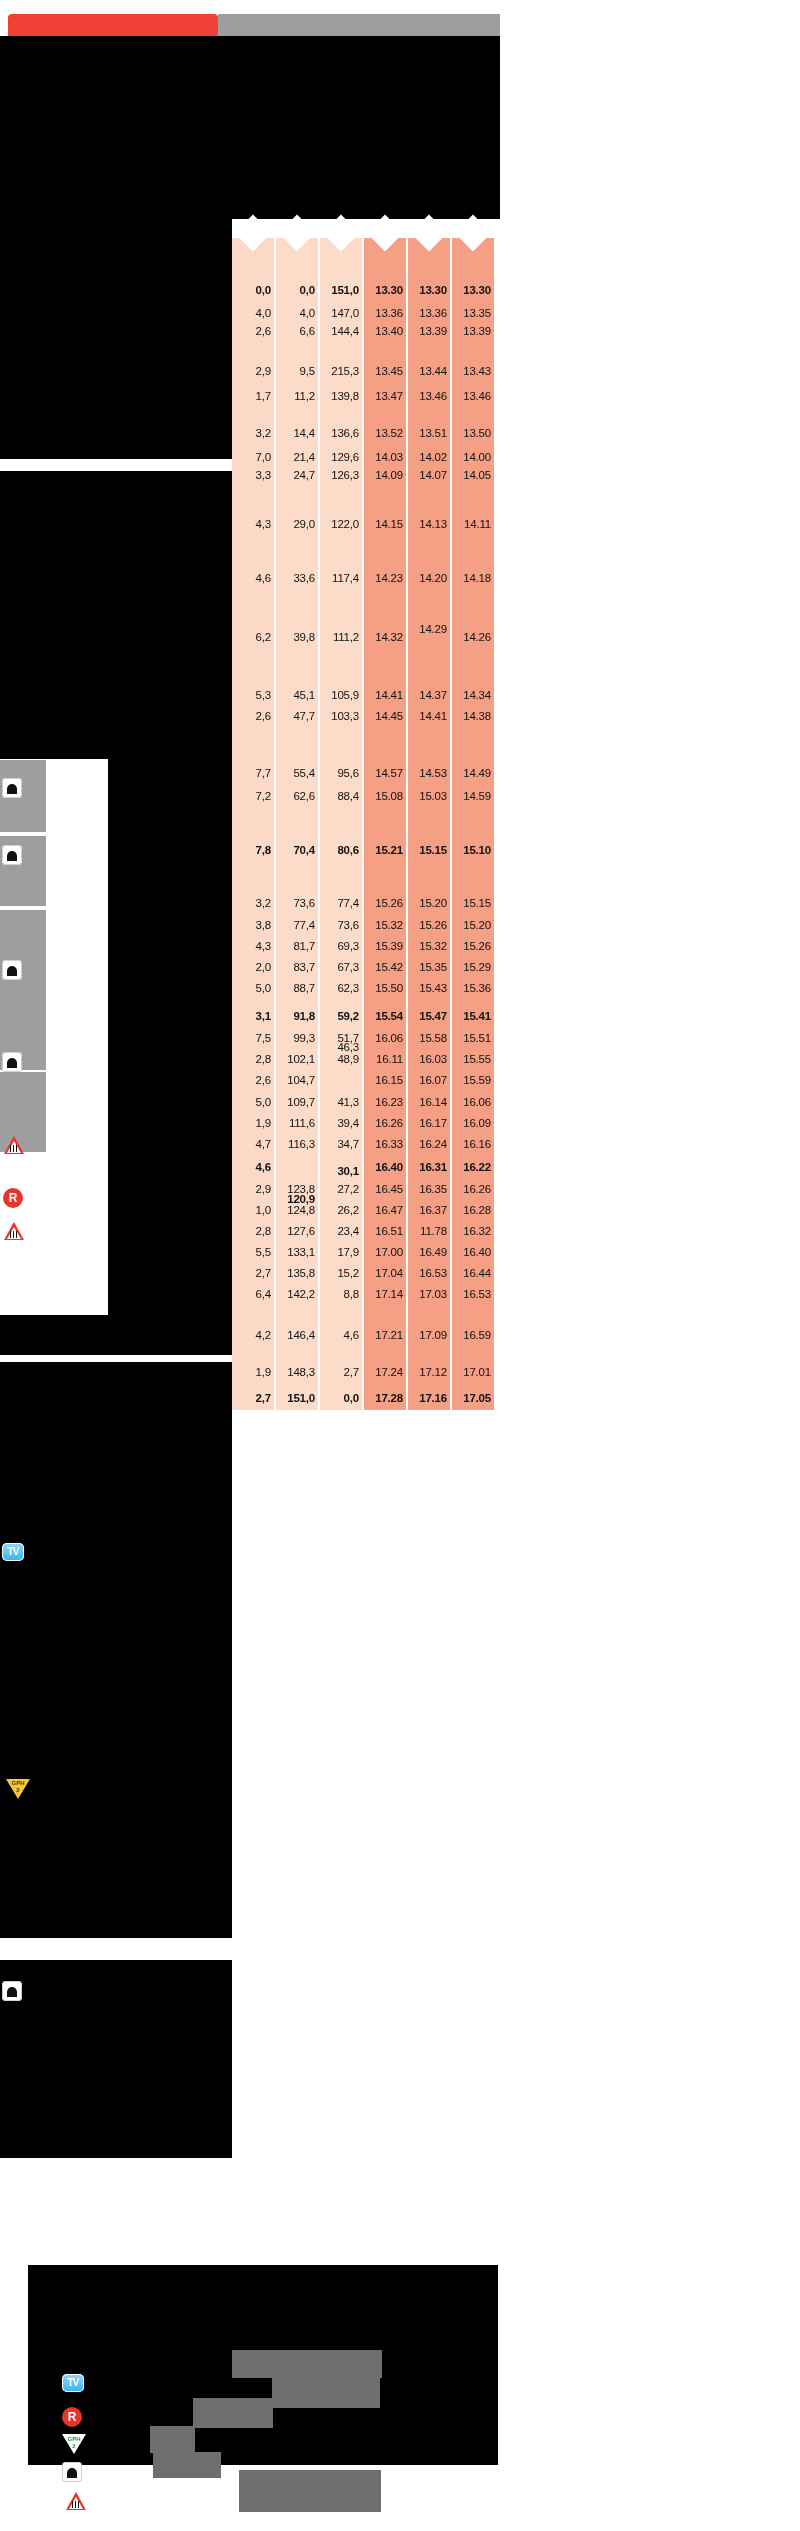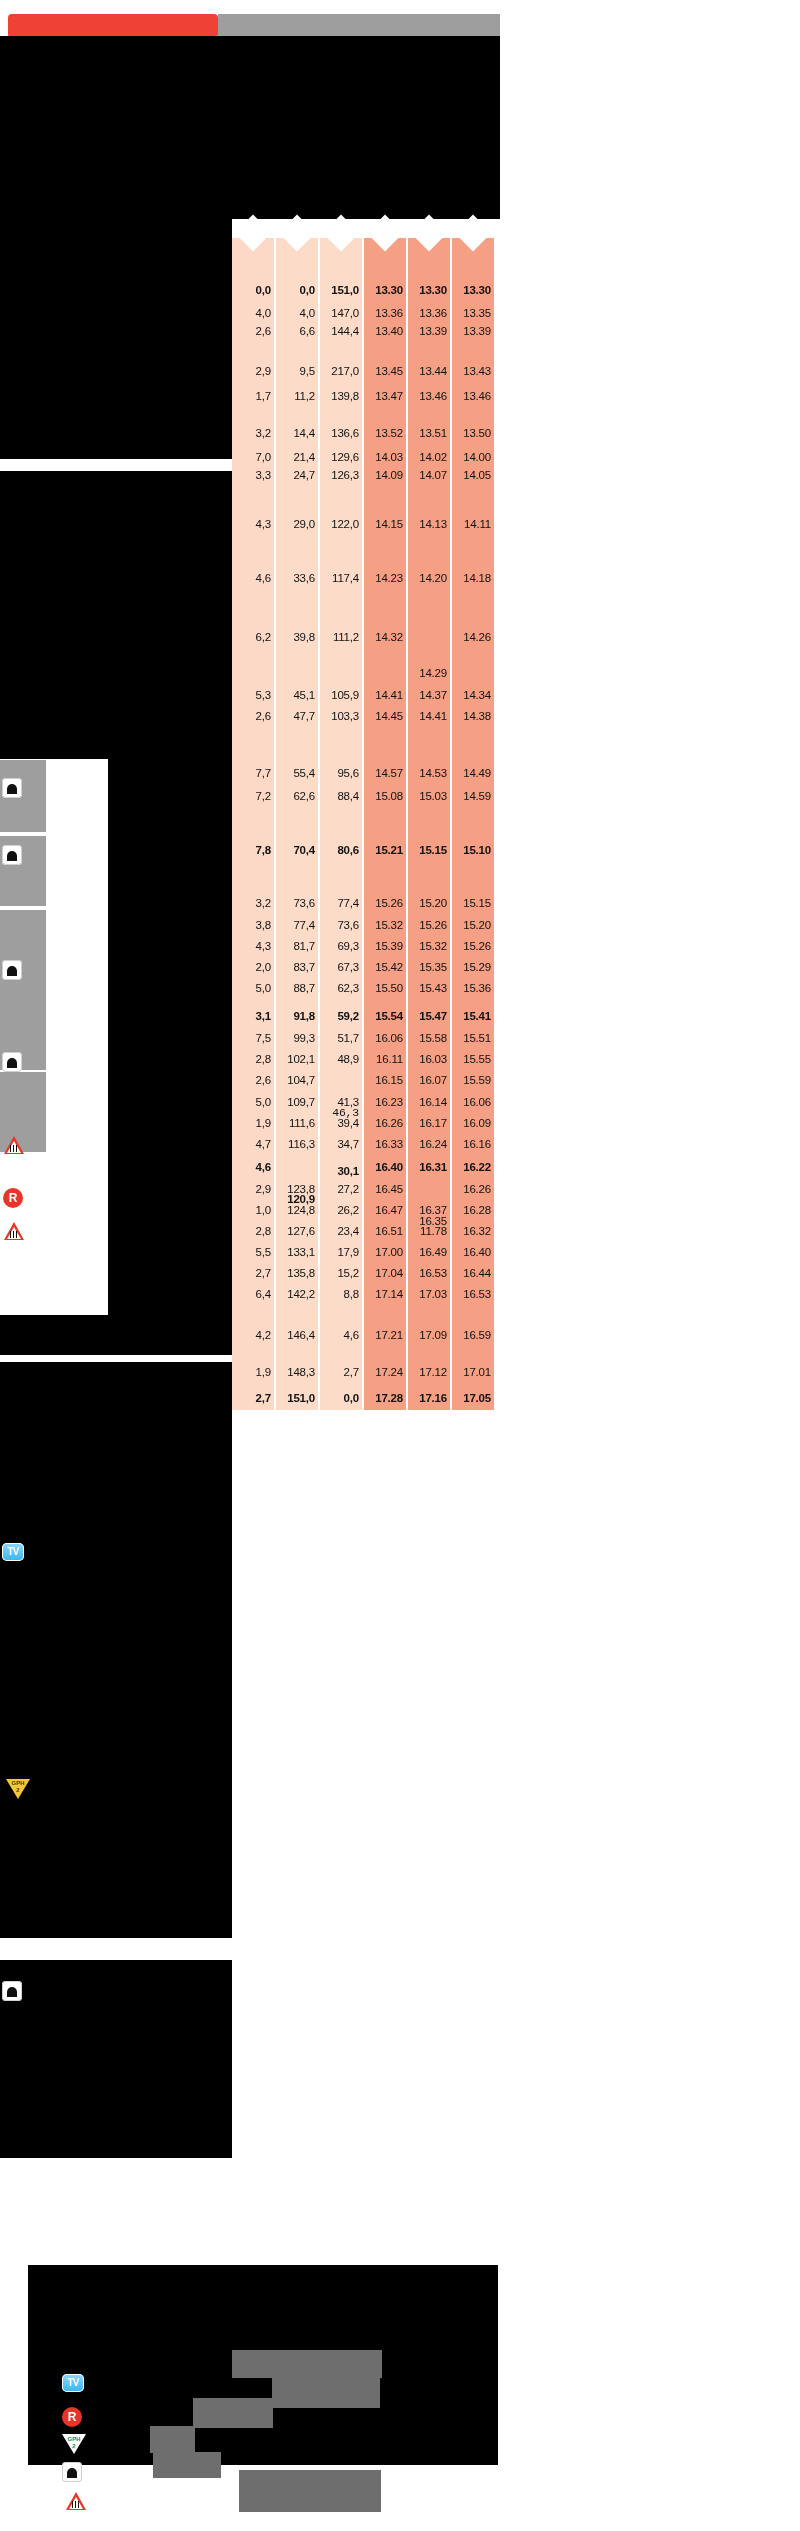--- a/index.html
+++ b/index.html
@@ -234,42 +234,42 @@
       <div class="cell" style="top: 1330px;">146,4</div>
       <div class="cell" style="top: 1367px;">148,3</div>
       <div class="cell b" style="top: 1393px;">151,0</div>
     </div>
     <div class="colstrip c-light2" style="left: 320px; top: 238px; width: 42px; height: 1172px;"></div>
     <div class="diamond" style="left: 328px; top: 220px;"></div>
     <div class="numcol" style="left: 320px; top: 0px; width: 42px;">
       <div class="cell b" style="top: 285px;">151,0</div>
       <div class="cell" style="top: 308px;">147,0</div>
       <div class="cell" style="top: 326px;">144,4</div>
-      <div class="cell" style="top: 366px;">217,0</div>
+      <div class="cell" style="top: 366px;">215,3</div>
       <div class="cell" style="top: 391px;">139,8</div>
       <div class="cell" style="top: 428px;">136,6</div>
       <div class="cell" style="top: 452px;">129,6</div>
       <div class="cell" style="top: 470px;">126,3</div>
       <div class="cell" style="top: 519px;">122,0</div>
       <div class="cell" style="top: 573px;">117,4</div>
       <div class="cell" style="top: 632px;">111,2</div>
       <div class="cell" style="top: 690px;">105,9</div>
       <div class="cell" style="top: 711px;">103,3</div>
       <div class="cell" style="top: 768px;">95,6</div>
       <div class="cell" style="top: 791px;">88,4</div>
       <div class="cell b" style="top: 845px;">80,6</div>
       <div class="cell" style="top: 898px;">77,4</div>
       <div class="cell" style="top: 920px;">73,6</div>
       <div class="cell" style="top: 941px;">69,3</div>
       <div class="cell" style="top: 962px;">67,3</div>
       <div class="cell" style="top: 983px;">62,3</div>
       <div class="cell b" style="top: 1011px;">59,2</div>
       <div class="cell" style="top: 1033px;">51,7</div>
       <div class="cell" style="top: 1054px;">48,9</div>
-      <div class="cell" style="top: 1107px; font-family: Liberation Mono, monospace;">46,3</div>
+      <div class="cell" style="top: 1042px;">46,3</div>
       <div class="cell" style="top: 1097px;">41,3</div>
       <div class="cell" style="top: 1118px;">39,4</div>
       <div class="cell" style="top: 1139px;">34,7</div>
       <div class="cell b" style="top: 1166px;">30,1</div>
       <div class="cell" style="top: 1184px;">27,2</div>
       <div class="cell" style="top: 1205px;">26,2</div>
       <div class="cell" style="top: 1226px;">23,4</div>
       <div class="cell" style="top: 1247px;">17,9</div>
       <div class="cell" style="top: 1268px;">15,2</div>
       <div class="cell" style="top: 1289px;">8,8</div>
@@ -325,40 +325,40 @@
       <div class="cell b" style="top: 285px;">13.30</div>
       <div class="cell" style="top: 308px;">13.36</div>
       <div class="cell" style="top: 326px;">13.39</div>
       <div class="cell" style="top: 366px;">13.44</div>
       <div class="cell" style="top: 391px;">13.46</div>
       <div class="cell" style="top: 428px;">13.51</div>
       <div class="cell" style="top: 452px;">14.02</div>
       <div class="cell" style="top: 470px;">14.07</div>
       <div class="cell" style="top: 519px; text-align: right;">14.13</div>
       <div class="cell" style="top: 573px;">14.20</div>
-      <div class="cell" style="top: 668px;">14.29</div>
+      <div class="cell" style="top: 624px;">14.29</div>
       <div class="cell" style="top: 690px;">14.37</div>
       <div class="cell" style="top: 711px;">14.41</div>
       <div class="cell" style="top: 768px;">14.53</div>
       <div class="cell" style="top: 791px;">15.03</div>
       <div class="cell b" style="top: 845px;">15.15</div>
       <div class="cell" style="top: 898px;">15.20</div>
       <div class="cell" style="top: 920px;">15.26</div>
       <div class="cell" style="top: 941px;">15.32</div>
       <div class="cell" style="top: 962px;">15.35</div>
       <div class="cell" style="top: 983px;">15.43</div>
       <div class="cell b" style="top: 1011px;">15.47</div>
       <div class="cell" style="top: 1033px;">15.58</div>
       <div class="cell" style="top: 1054px;">16.03</div>
       <div class="cell" style="top: 1075px;">16.07</div>
       <div class="cell" style="top: 1097px;">16.14</div>
       <div class="cell" style="top: 1118px;">16.17</div>
       <div class="cell" style="top: 1139px;">16.24</div>
       <div class="cell b" style="top: 1162px;">16.31</div>
-      <div class="cell" style="top: 1184px; margin-top: 32px;">16.35</div>
+      <div class="cell" style="top: 1184px;">16.35</div>
       <div class="cell" style="top: 1205px;">16.37</div>
       <div class="cell" style="top: 1226px;">11.78</div>
       <div class="cell" style="top: 1247px;">16.49</div>
       <div class="cell" style="top: 1268px;">16.53</div>
       <div class="cell" style="top: 1289px;">17.03</div>
       <div class="cell" style="top: 1330px;">17.09</div>
       <div class="cell" style="top: 1367px;">17.12</div>
       <div class="cell b" style="top: 1393px;">17.16</div>
     </div>
     <div class="colstrip c-dark" style="left: 452px; top: 238px; width: 42px; height: 1172px;"></div>

